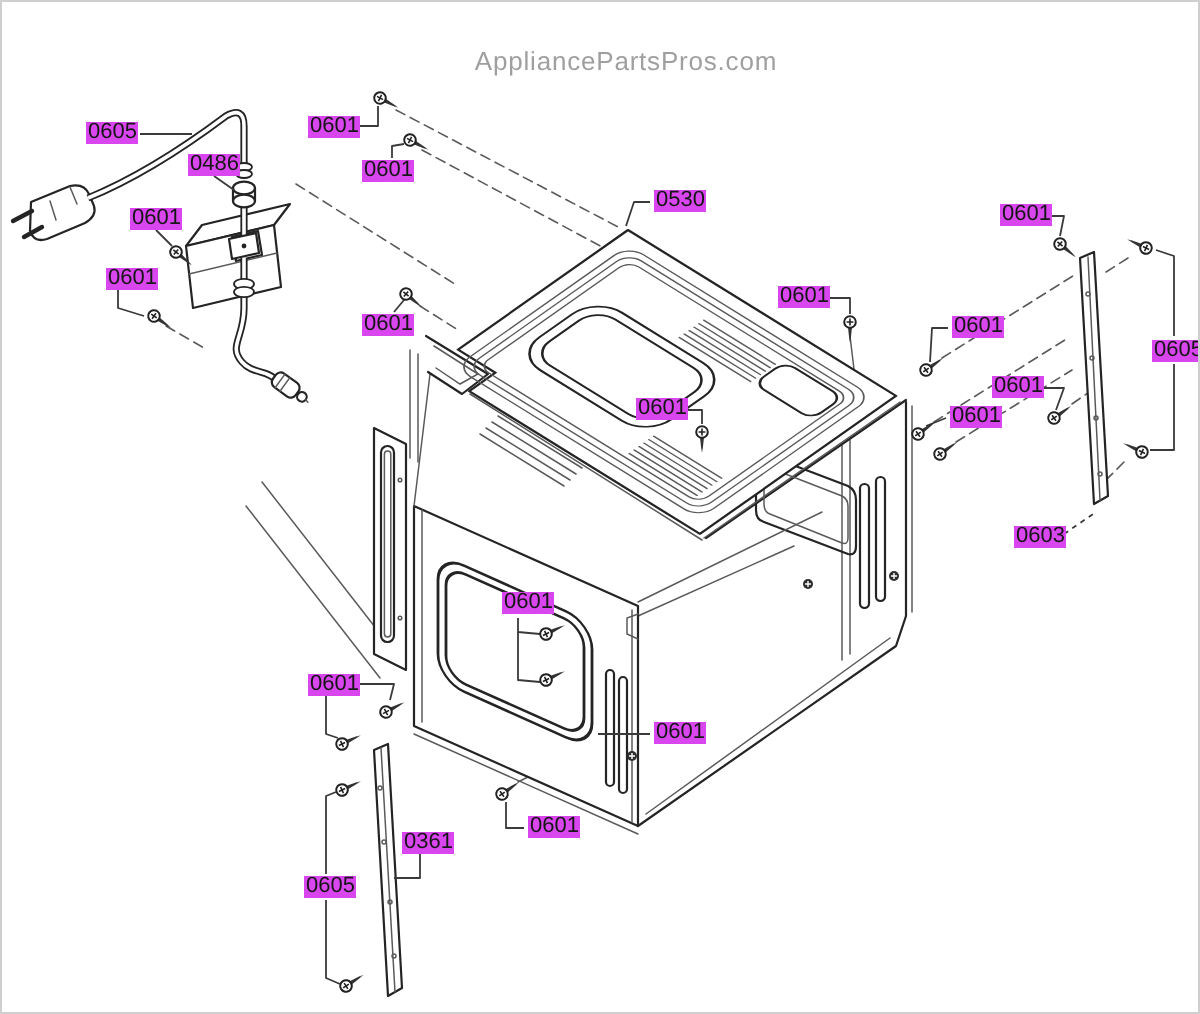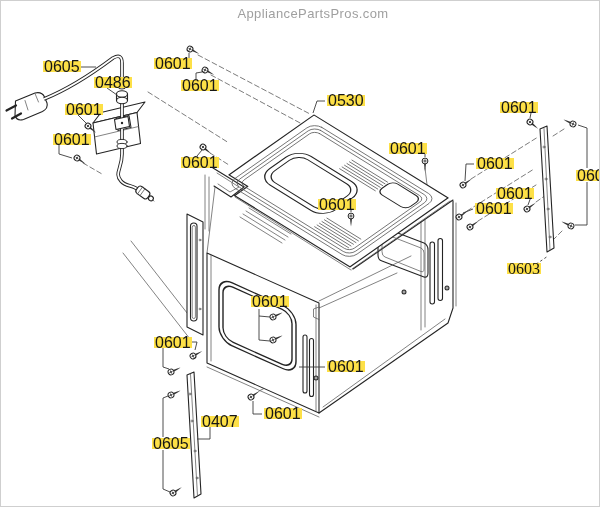--- a/index.html
+++ b/index.html
@@ -1,31 +1,31 @@
 <!DOCTYPE html>
 <html><head>
 <meta charset="utf-8">
 <style>
   html,body{margin:0;padding:0;background:#fff;}
   .stage{position:relative;width:600px;height:507px;box-sizing:border-box;
          border:1px solid #cfcfcf;background:#fff;overflow:hidden;
          font-family:"Liberation Sans",sans-serif;}
-  .watermark{position:absolute;top:5px;left:0;width:100%;box-sizing:border-box;
+  .watermark{position:absolute;top:22px;left:0;width:100%;box-sizing:border-box;
              padding-left:26px;text-align:center;font-size:13px;font-weight:400;
              letter-spacing:.4px;color:#9f9f9f;}
   svg.art{position:absolute;left:0;top:0;}
   svg.art *{vector-effect:none;}
   .ln{fill:none;stroke:#242424;stroke-width:1.1;stroke-linejoin:round;stroke-linecap:round;}
   .fw{fill:#ffffff;}
   .tn{fill:none;stroke:#5a5a5a;stroke-width:.75;stroke-linecap:round;}
   .ds{fill:none;stroke:#5a5a5a;stroke-width:.8;stroke-dasharray:5 3;stroke-linecap:round;}
   .leader{fill:none;stroke:#3a3a3a;stroke-width:.9;stroke-linejoin:round;}
   .leader.dashed{stroke-dasharray:2.5 2.5;}
-  .plabel{position:absolute;font-size:16px;line-height:11px;color:#161616;
-          background:#fde047;padding:0 1px;white-space:nowrap;cursor:pointer;}
+  .plabel{position:absolute;font-size:11px;line-height:11px;color:#161616;
+          background:#d946ef;padding:0 1px;white-space:nowrap;cursor:pointer;}
 </style>
 </head>
 <body>
 
 <div class="stage">
   <div class="watermark">AppliancePartsPros.com</div>
 
   <svg class="art" width="600" height="507" viewBox="0 0 600 507">
 
     <g>
@@ -350,22 +350,22 @@
       <div class="plabel" style="left: 153px; top: 57px;">0601</div>
       <div class="plabel" style="left: 180px; top: 79px;">0601</div>
       <div class="plabel" style="left: 326px; top: 94px;">0530</div>
       <div class="plabel" style="left: 180px; top: 156px;">0601</div>
       <div class="plabel" style="left: 388px; top: 142px;">0601</div>
       <div class="plabel" style="left: 499px; top: 101px;">0601</div>
       <div class="plabel" style="left: 475px; top: 157px;">0601</div>
       <div class="plabel" style="left: 495px; top: 187px;">0601</div>
       <div class="plabel" style="left: 474px; top: 202px;">0601</div>
       <div class="plabel" style="left: 575px; top: 169px;">0605</div>
-      <div class="plabel" style="left: 506px; top: 262px; font-family: Liberation Serif, serif;">0603</div>
+      <div class="plabel" style="left: 506px; top: 262px;">0603</div>
       <div class="plabel" style="left: 317px; top: 198px;">0601</div>
       <div class="plabel" style="left: 250px; top: 295px;">0601</div>
       <div class="plabel" style="left: 326px; top: 360px;">0601</div>
       <div class="plabel" style="left: 263px; top: 407px;">0601</div>
       <div class="plabel" style="left: 153px; top: 336px;">0601</div>
       <div class="plabel" style="left: 151px; top: 437px;">0605</div>
-      <div class="plabel" style="left: 200px; top: 415px;">0407</div>
+      <div class="plabel" style="left: 200px; top: 415px;">0361</div>
     </div>
 </div>
 
 </body></html>

